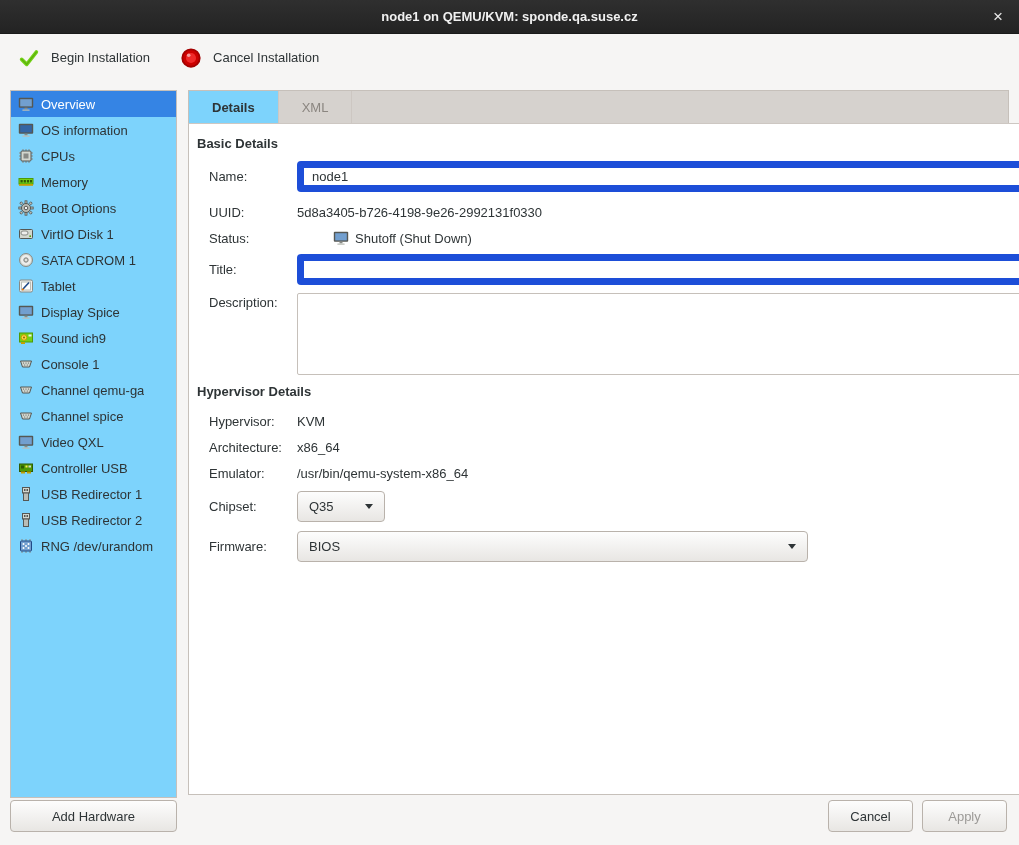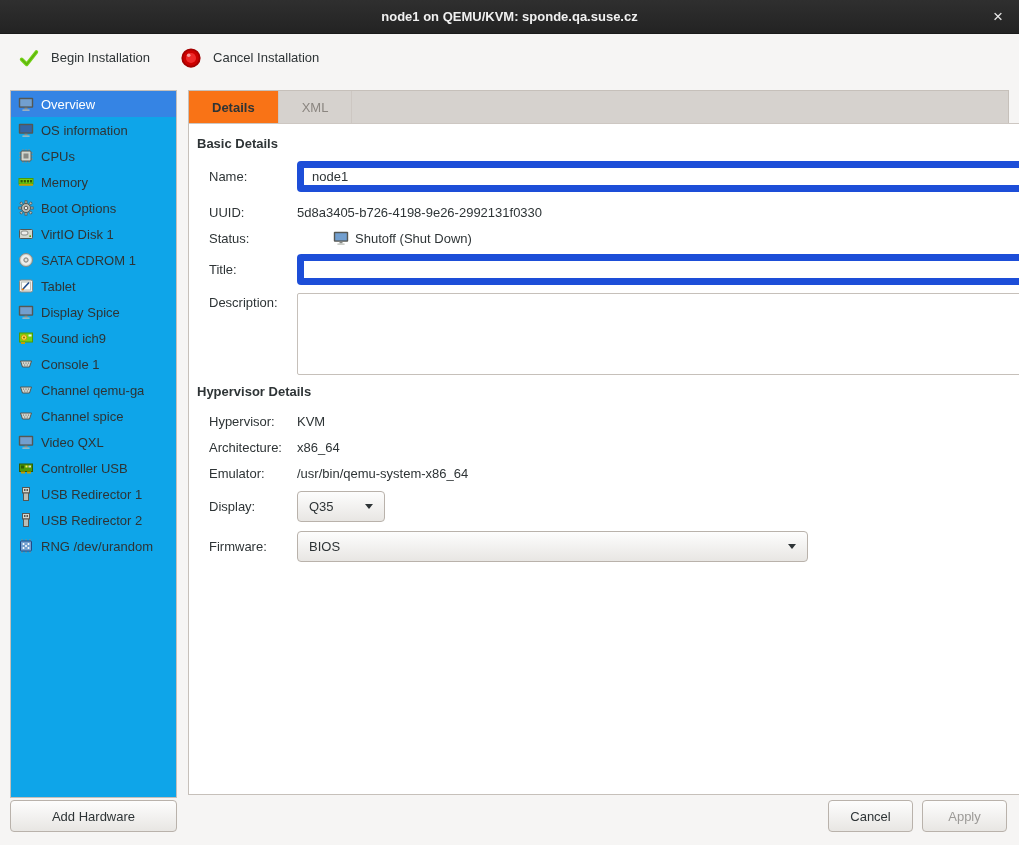--- a/index.html
+++ b/index.html
@@ -31,21 +31,21 @@
   .tool-btn {
     display:flex; align-items:center; gap:11px; height:36px;
     padding:0 12px; border:none; background:transparent; border-radius:4px;
     font:inherit; color:#2e3436; cursor:pointer;
   }
   .tool-icon { width:22px; height:22px; }
   .tool-icon svg { width:22px; height:22px; display:block; }
   
   .sidebar {
     position:absolute; left:10px; top:90px; width:167px; height:708px;
-    background:#0ea5e9; border:1px solid #c6c0ba; overflow:hidden;
+    background:#7dd3fc; border:1px solid #c6c0ba; overflow:hidden;
   }
   .sb-item { display:flex; align-items:center; gap:7px; height:26px; padding:0 7px; cursor:pointer; white-space:nowrap; }
   .sb-item.selected { background:#3584e4; color:#ffffff; }
   .sb-icon { width:16px; height:16px; flex:none; }
   .sb-icon svg { width:16px; height:16px; display:block; }
   .sb-label { overflow:hidden; text-overflow:ellipsis; }
   
   .btn {
     background:linear-gradient(#fdfdfd,#e8e6e3);
     border:1px solid #b9b2ab; border-radius:4px;
@@ -59,21 +59,21 @@
   
   .tabbar {
     position:absolute; left:188px; top:90px; width:821px; height:33px;
     background:#d6d2ce; border:1px solid #c6c0ba; border-bottom:none;
     display:flex;
   }
   .tab {
     padding:0 23px; display:flex; align-items:center;
     color:#8b8680; cursor:pointer; border-right:1px solid #cdc7c2;
   }
-  .tab.active { background:#f97316; color:#2e3436; font-weight:bold; }
+  .tab.active { background:#7dd3fc; color:#2e3436; font-weight:bold; }
   .content {
     position:absolute; left:188px; top:123px; width:991px; height:672px;
     background:#ffffff; border:1px solid #c6c0ba; border-top:1px solid #cdc7c2;
     padding:10px 4px 0 8px; overflow:hidden;
   }
   .section-heading { font-weight:bold; margin:2px 0 10px 0; }
   .hyp-heading { margin-top:9px; }
   .row {
     display:grid; grid-template-columns:88px 1fr;
     align-items:center; margin:0 2px 8px 12px;
@@ -427,21 +427,21 @@
     <span class="field-label">Architecture:</span>
     <span>x86_64</span>
   </div>
 
   <div class="row text-row">
     <span class="field-label">Emulator:</span>
     <span>/usr/bin/qemu-system-x86_64</span>
   </div>
 
   <div class="row combo-row">
-    <span class="field-label">Display:</span>
+    <span class="field-label">Chipset:</span>
     <span>
       <span class="combo chipset">
         <span>Q35</span>
         <span class="arrow"></span>
       </span>
     </span>
   </div>
 
   <div class="row combo-row">
     <span class="field-label">Firmware:</span>

